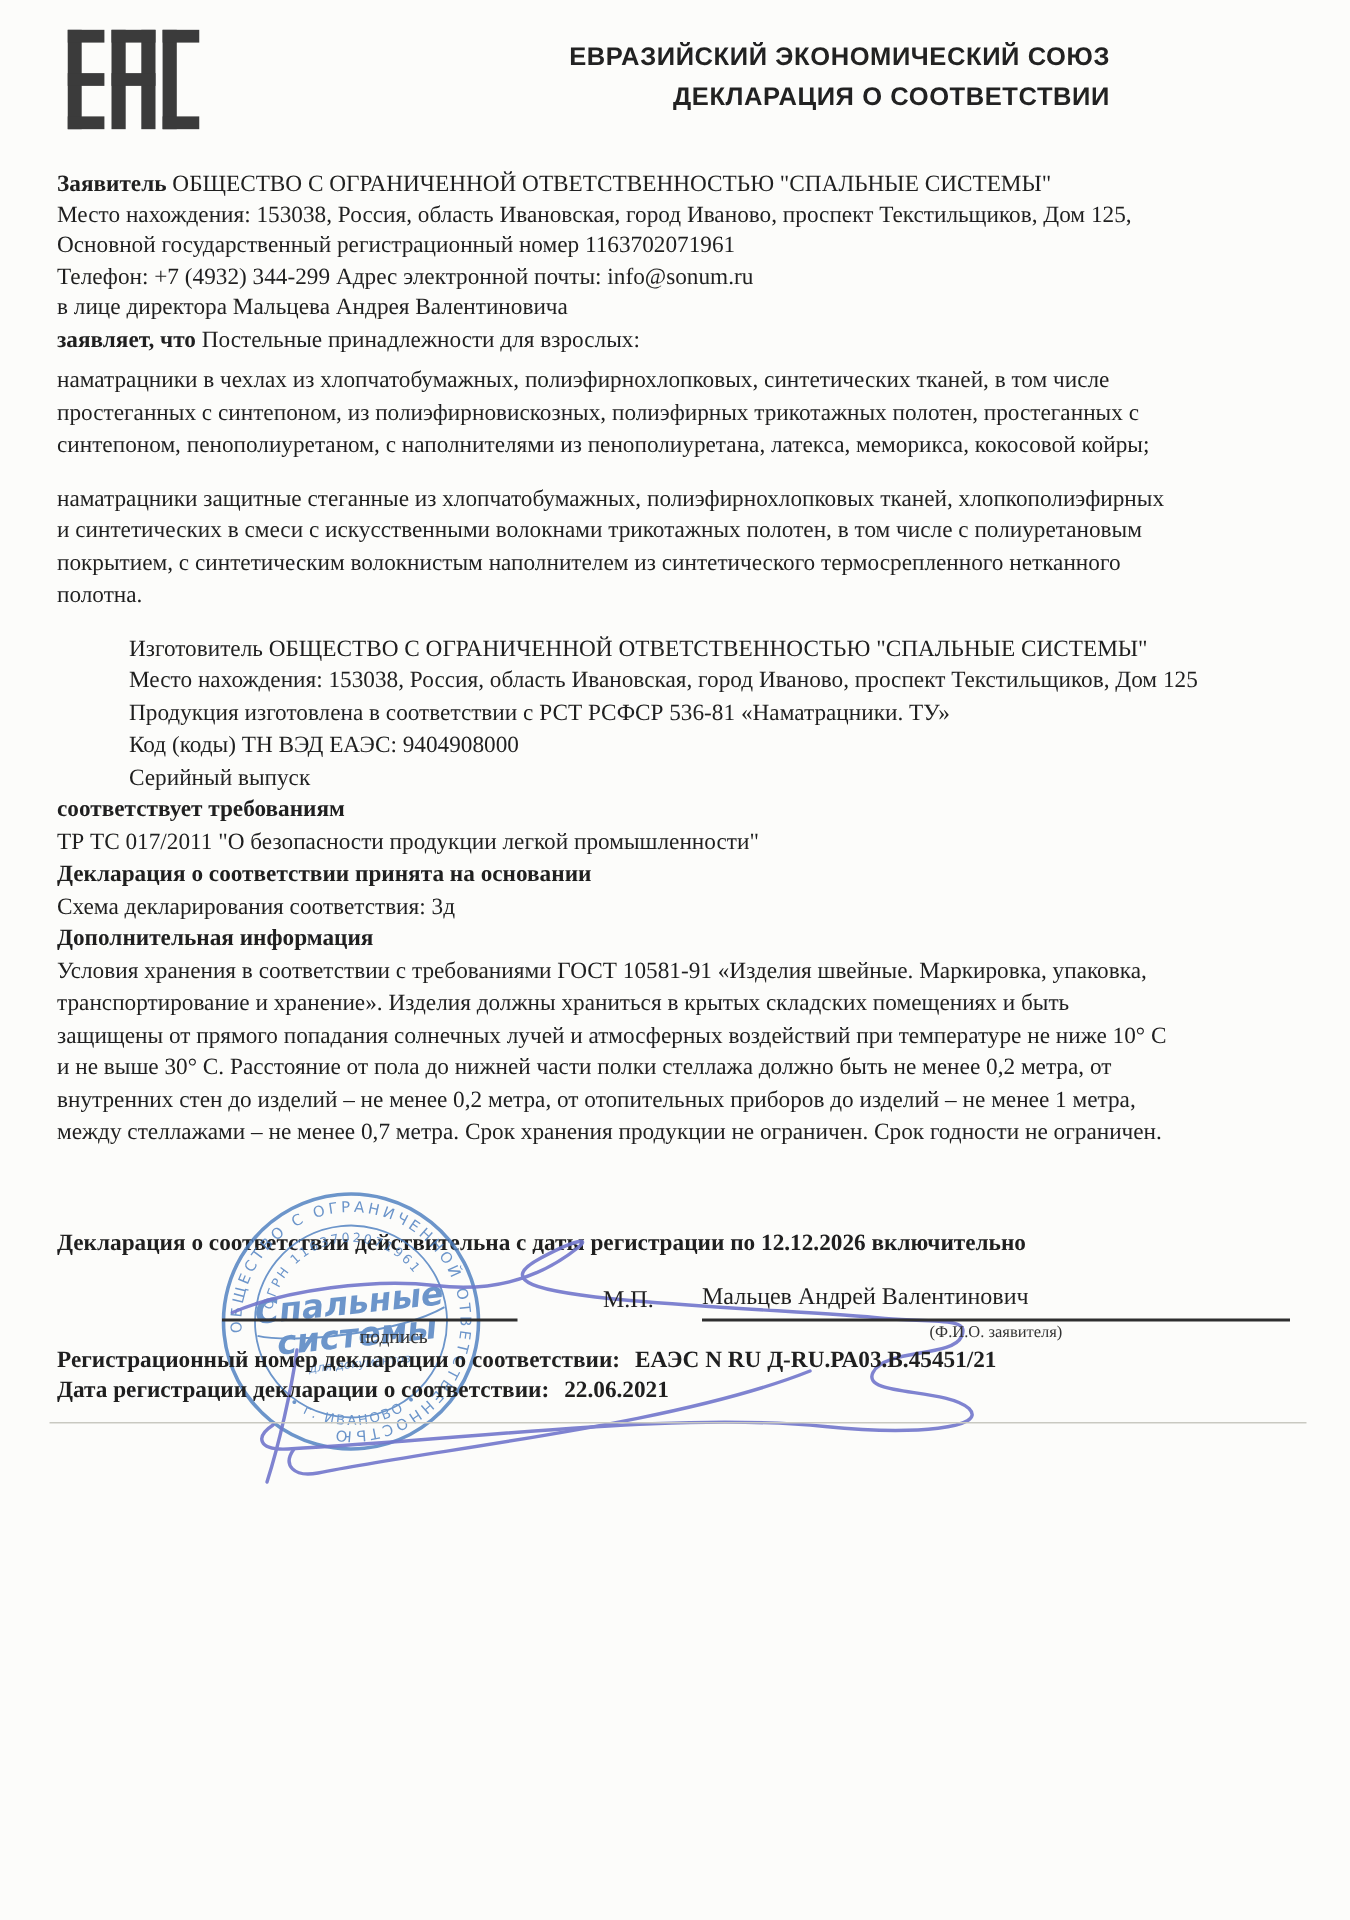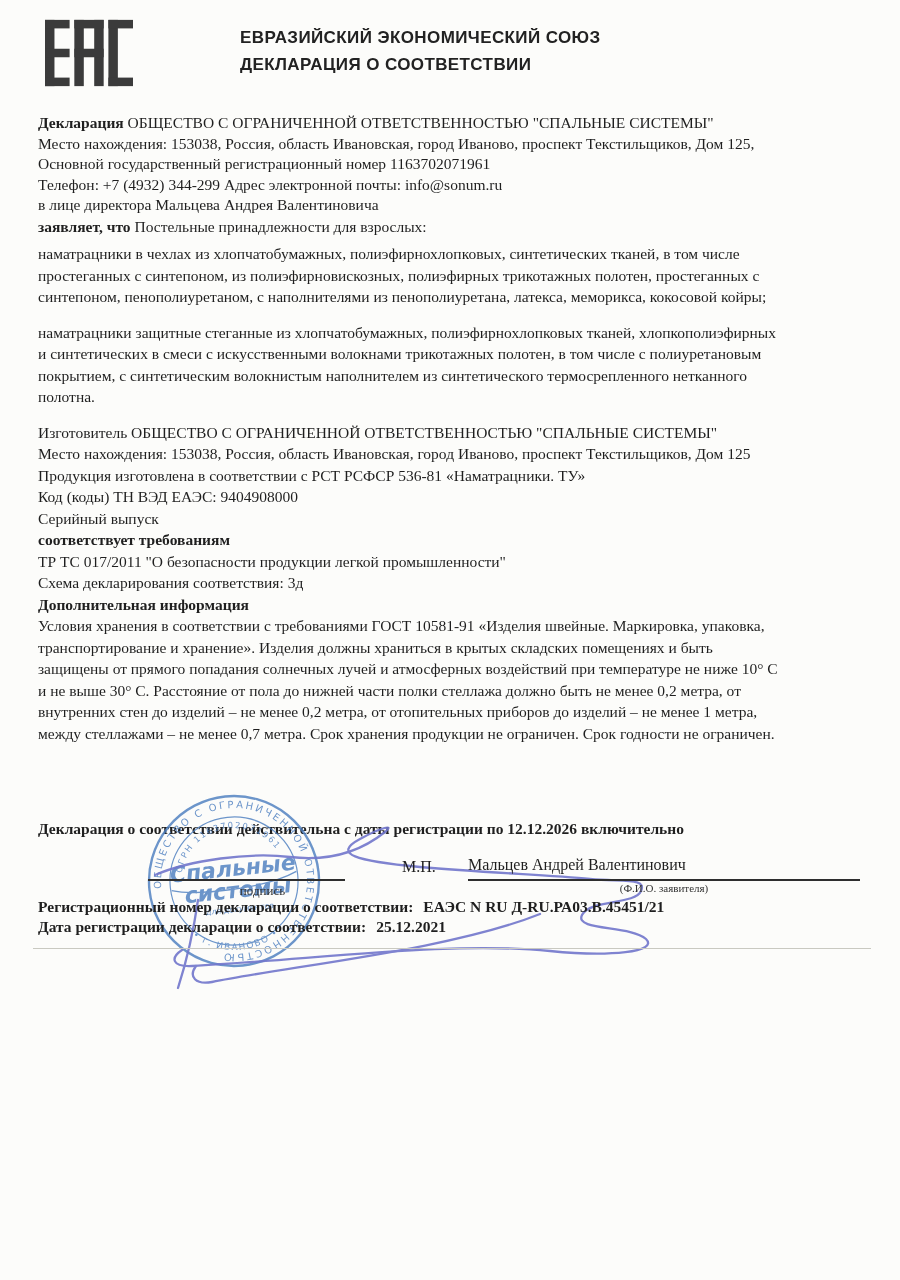--- a/index.html
+++ b/index.html
@@ -9,36 +9,36 @@
     position:relative;
     overflow:hidden;
     font-family:"Liberation Serif", serif;
     color:#1f1f1f;
   }
   .abs{position:absolute;}
   
   .eac-logo{left:45px;top:18px;}
   .doc-title{
     left:240px;top:24px;width:500px;
-    text-align:left;
+    text-align:right;
     font-family:"Liberation Sans", sans-serif;
     font-weight:bold;font-size:17px;line-height:27px;
     color:#222;letter-spacing:.4px;
   }
   
   .content{
     left:38px;top:112px;width:832px;
     font-size:15.5px;line-height:21.5px;
   }
   .ml{white-space:pre-line;}
   .b{font-weight:bold;}
   .tight{line-height:20.5px;}
   .mt6{margin-top:6px;}
   .mt10{margin-top:14px;}
-  .mt14{margin-top:14px;}
+  .mt14{margin-top:14px;margin-left:48px;}
   
   .validity{left:38px;top:820px;width:832px;font-size:15.5px;font-weight:bold;}
   .sig-line{border-top:2px solid #2e2e2e;height:0;}
   .sig-line-left{left:148px;top:879px;width:197px;}
   .sig-caption-left{left:164px;top:883px;width:197px;text-align:center;font-size:13px;color:#333;}
   .mp{left:402px;top:858px;font-size:16px;}
   .sig-name{left:468px;top:856px;width:392px;text-align:left;font-size:16px;}
   .sig-line-right{left:468px;top:879px;width:392px;}
   .sig-caption-right{left:468px;top:882px;width:392px;text-align:center;font-size:11px;color:#333;}
   .reg-line{left:38px;top:898px;font-size:15.5px;font-weight:bold;}
@@ -74,21 +74,21 @@
   </svg>
 </div>
 
 <div class="abs doc-title">
   <div>ЕВРАЗИЙСКИЙ ЭКОНОМИЧЕСКИЙ СОЮЗ</div>
   <div>ДЕКЛАРАЦИЯ О СООТВЕТСТВИИ</div>
 </div>
 
 <div class="abs content">
   <div>
-    <span class="b">Декларация</span><span> ОБЩЕСТВО С ОГРАНИЧЕННОЙ ОТВЕТСТВЕННОСТЬЮ "СПАЛЬНЫЕ СИСТЕМЫ"</span>
+    <span class="b">Заявитель</span><span> ОБЩЕСТВО С ОГРАНИЧЕННОЙ ОТВЕТСТВЕННОСТЬЮ "СПАЛЬНЫЕ СИСТЕМЫ"</span>
   </div>
   <div class="ml tight">Место нахождения: 153038, Россия, область Ивановская, город Иваново, проспект Текстильщиков, Дом 125,
 Основной государственный регистрационный номер 1163702071961
 Телефон: +7 (4932) 344-299 Адрес электронной почты: info@sonum.ru
 в лице директора Мальцева Андрея Валентиновича</div>
   <div>
     <span class="b">заявляет, что</span><span> Постельные принадлежности для взрослых:</span>
   </div>
   <div class="ml mt6">наматрацники в чехлах из хлопчатобумажных, полиэфирнохлопковых, синтетических тканей, в том числе
 простеганных с синтепоном, из полиэфирновискозных, полиэфирных трикотажных полотен, простеганных с
@@ -97,20 +97,21 @@
 и синтетических в смеси с искусственными волокнами трикотажных полотен, в том числе с полиуретановым
 покрытием, с синтетическим волокнистым наполнителем из синтетического термосрепленного  нетканного
 полотна.</div>
   <div class="ml mt14">Изготовитель ОБЩЕСТВО С ОГРАНИЧЕННОЙ ОТВЕТСТВЕННОСТЬЮ "СПАЛЬНЫЕ СИСТЕМЫ"
 Место нахождения: 153038, Россия, область Ивановская, город Иваново, проспект Текстильщиков, Дом 125
 Продукция изготовлена в соответствии с РСТ РСФСР 536-81 «Наматрацники. ТУ»
 Код (коды) ТН ВЭД ЕАЭС: 9404908000
 Серийный выпуск</div>
   <div class="b">соответствует требованиям</div>
   <div>ТР ТС 017/2011 "О безопасности продукции легкой промышленности"</div>
+  <div class="b">Декларация о соответствии принята на основании</div>
   <div>Схема декларирования соответствия: 3д</div>
   <div class="b">Дополнительная информация</div>
   <div class="ml">Условия хранения в соответствии с требованиями ГОСТ 10581-91 «Изделия швейные. Маркировка, упаковка,
 транспортирование и хранение». Изделия должны храниться в крытых складских помещениях и быть
 защищены от прямого попадания солнечных лучей и атмосферных воздействий при температуре не ниже 10° С
 и не выше 30° С. Расстояние от пола до нижней части полки стеллажа должно быть не менее 0,2 метра, от
 внутренних стен до изделий – не менее 0,2 метра, от отопительных приборов до изделий – не менее 1 метра,
 между стеллажами – не менее 0,7 метра. Срок хранения продукции не ограничен. Срок годности не ограничен.</div>
 </div>
 
@@ -153,16 +154,16 @@
 <div class="abs sig-caption-left">подпись</div>
 <div class="abs mp">М.П.</div>
 <div class="abs sig-name">Мальцев Андрей Валентинович</div>
 <div class="abs sig-line sig-line-right"></div>
 <div class="abs sig-caption-right">(Ф.И.О. заявителя)</div>
 
 <div class="abs reg-line">
   <span>Регистрационный номер декларации о соответствии:</span><span class="reg-value">ЕАЭС N RU Д-RU.РА03.В.45451/21</span>
 </div>
 <div class="abs date-line">
-  <span>Дата регистрации декларации о соответствии:</span><span class="reg-value">25.12.2021</span>
+  <span>Дата регистрации декларации о соответствии:</span><span class="reg-value">22.06.2021</span>
 </div>
 
 <div class="abs bottom-rule"></div>
 
 </body></html>

